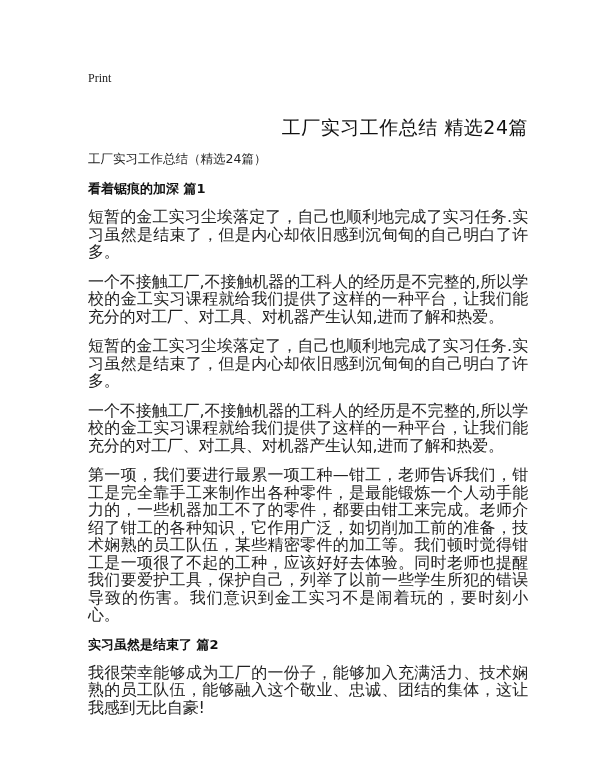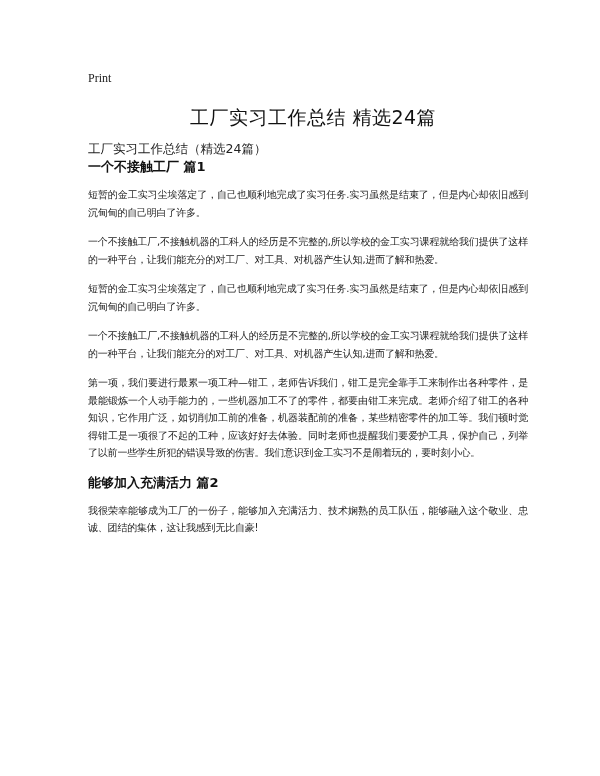--- a/index.html
+++ b/index.html
@@ -3,49 +3,49 @@
 <meta charset="utf-8">
 <style>
   html, body { margin: 0; padding: 0; background: #ffffff; }
   body {
     width: 600px; height: 776px; overflow: hidden; position: relative;
     font-family: "DejaVu Sans", sans-serif; color: #1a1a1a;
   }
   .page { position: absolute; left: 88px; top: 70px; width: 440px; }
   .print-label {
     font-family: "Liberation Serif", "DejaVu Serif", serif;
-    font-size: 12px; color: #222; margin: 0 0 18px 0; line-height: 16px;
+    font-size: 12px; color: #222; margin: 0 0 28px 0; line-height: 16px;
   }
   .doc-title {
-    text-align: center; font-size: 19px; font-weight: normal;
+    text-align: right; font-size: 19px; font-weight: normal;
     margin: 0 0 10px 10px; line-height: 26px; letter-spacing: 0.5px; color: #111;
   }
-  .subtitle { font-size: 12.5px; margin: 0 0 0 0; line-height: 18px; color: #222; }
+  .subtitle { font-size: 12.5px; margin: 0 0 12px 0; line-height: 18px; color: #222; }
   .section-heading {
     font-size: 13px; font-weight: bold; margin: 0 0 10px 0; line-height: 18px; color: #111;
   }
   .para {
-    font-size: 10px; line-height: 17.5px; margin: 0 0 12px 0; color: #222;
+    font-size: 16px; line-height: 17.5px; margin: 0 0 12px 0; color: #222;
     text-align: justify; letter-spacing: -0.2px;
   }
 </style>
 </head>
 <body>
 
 <div class="page">
   <div class="print-label">Print</div>
   <h1 class="doc-title">工厂实习工作总结 精选24篇</h1>
   <div class="subtitle">工厂实习工作总结（精选24篇）</div>
 
   <div>
-    <h2 class="section-heading">一个不接触工厂 篇1</h2>
+    <h2 class="section-heading">看着锯痕的加深 篇1</h2>
     <p class="para">短暂的金工实习尘埃落定了，自己也顺利地完成了实习任务.实习虽然是结束了，但是内心却依旧感到沉甸甸的自己明白了许多。</p>
     <p class="para">一个不接触工厂,不接触机器的工科人的经历是不完整的,所以学校的金工实习课程就给我们提供了这样的一种平台，让我们能充分的对工厂、对工具、对机器产生认知,进而了解和热爱。</p>
     <p class="para">短暂的金工实习尘埃落定了，自己也顺利地完成了实习任务.实习虽然是结束了，但是内心却依旧感到沉甸甸的自己明白了许多。</p>
     <p class="para">一个不接触工厂,不接触机器的工科人的经历是不完整的,所以学校的金工实习课程就给我们提供了这样的一种平台，让我们能充分的对工厂、对工具、对机器产生认知,进而了解和热爱。</p>
-    <p class="para">第一项，我们要进行最累一项工种—钳工，老师告诉我们，钳工是完全靠手工来制作出各种零件，是最能锻炼一个人动手能力的，一些机器加工不了的零件，都要由钳工来完成。老师介绍了钳工的各种知识，它作用广泛，如切削加工前的准备，机器装配前的准备，某些精密零件的加工等。我们顿时觉得钳工是一项很了不起的工种，应该好好去体验。同时老师也提醒我们要爱护工具，保护自己，列举了以前一些学生所犯的错误导致的伤害。我们意识到金工实习不是闹着玩的，要时刻小心。</p>
+    <p class="para">第一项，我们要进行最累一项工种—钳工，老师告诉我们，钳工是完全靠手工来制作出各种零件，是最能锻炼一个人动手能力的，一些机器加工不了的零件，都要由钳工来完成。老师介绍了钳工的各种知识，它作用广泛，如切削加工前的准备，技术娴熟的员工队伍，某些精密零件的加工等。我们顿时觉得钳工是一项很了不起的工种，应该好好去体验。同时老师也提醒我们要爱护工具，保护自己，列举了以前一些学生所犯的错误导致的伤害。我们意识到金工实习不是闹着玩的，要时刻小心。</p>
   </div>
 
   <div>
-    <h2 class="section-heading">能够加入充满活力 篇2</h2>
+    <h2 class="section-heading">实习虽然是结束了 篇2</h2>
     <p class="para">我很荣幸能够成为工厂的一份子，能够加入充满活力、技术娴熟的员工队伍，能够融入这个敬业、忠诚、团结的集体，这让我感到无比自豪!</p>
   </div>
 </div>
 
 </body></html>

